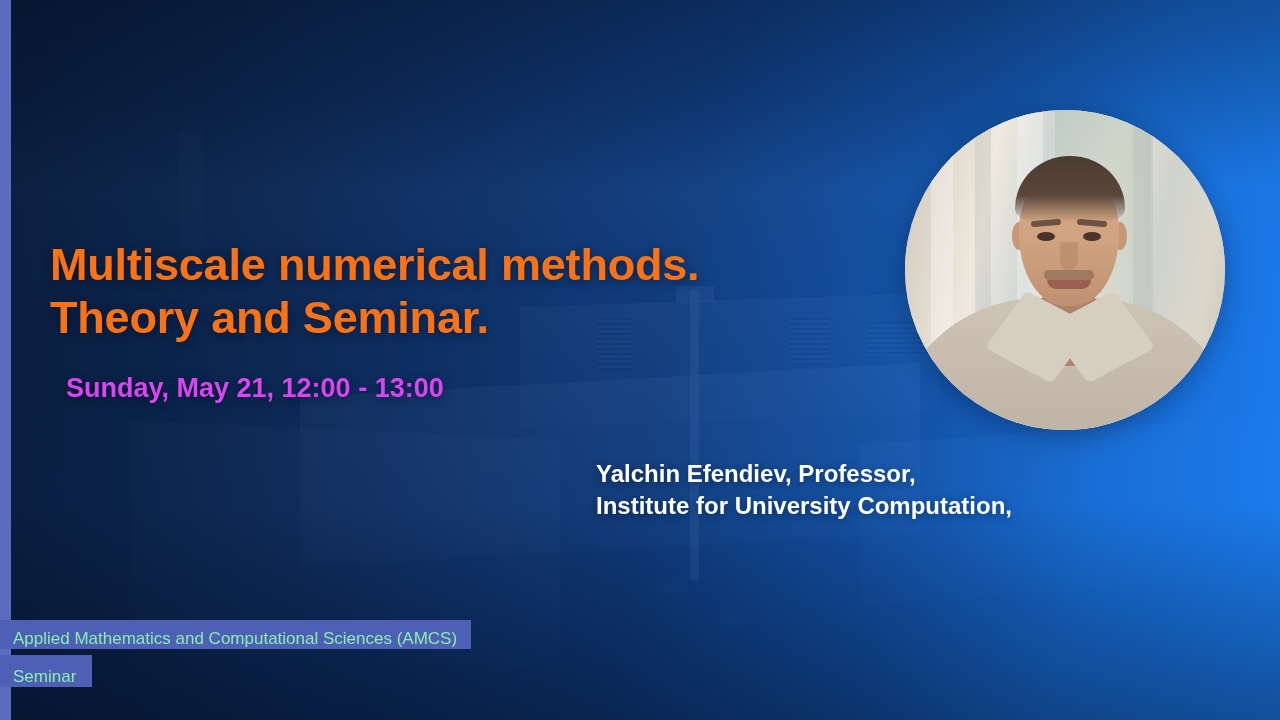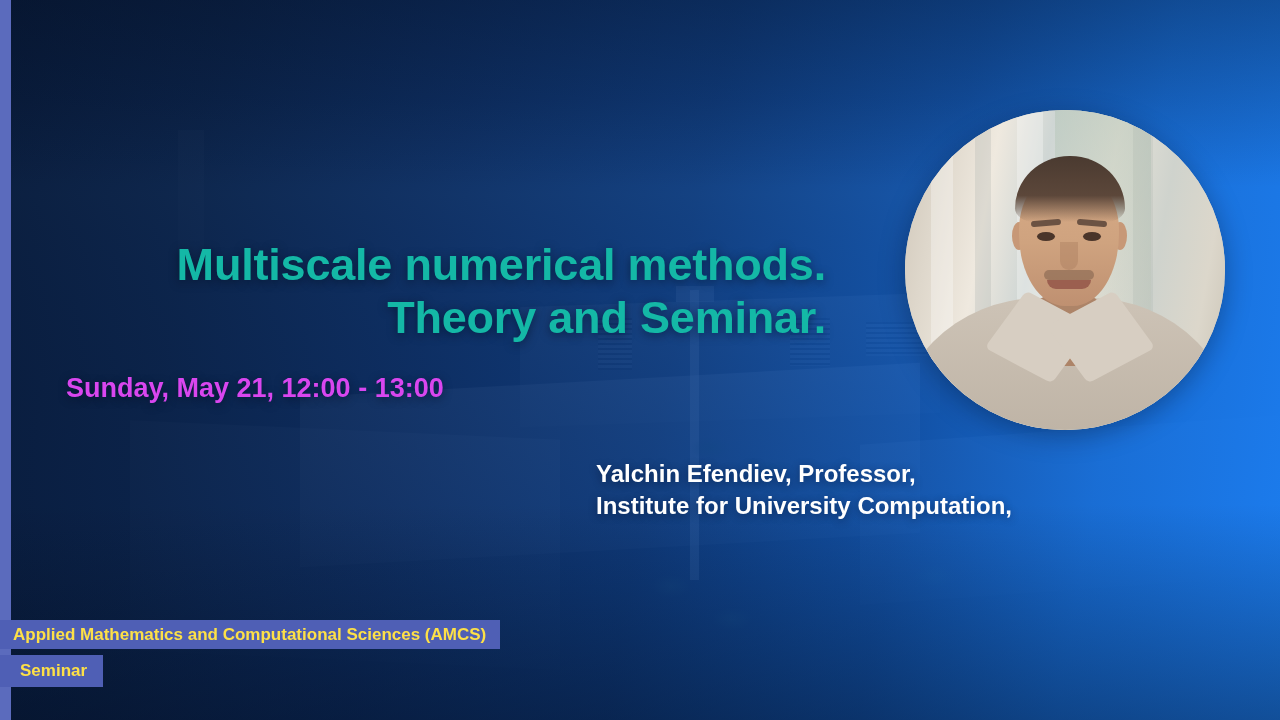--- a/index.html
+++ b/index.html
@@ -131,30 +131,29 @@
     left: 0; top: 0;
     width: 11px; height: 720px;
     background: #5b6bbd;
   }
 
   
   .content { position: absolute; inset: 0; }
 
   .title {
     position: absolute;
-    left: 66px;
+    left: 50px;
     top: 238px;
     width: 760px;
-    color: #14b8a6;
+    color: #f97316;
     font-size: 45px;
     font-weight: bold;
     line-height: 53px;
     letter-spacing: -0.2px;
     text-shadow: 0 2px 10px rgba(3,12,30,0.55);
-    text-align: right;
   }
   .title .ln { display: block; }
 
   .when {
     position: absolute;
     left: 66px;
     top: 370px;
     color: #d946ef;
     font-size: 27px;
     font-weight: bold;
@@ -292,34 +291,34 @@
     position: absolute;
     left: 139px; top: 160px; width: 50px; height: 10px;
     border-radius: 8px;
     background: rgba(110,84,66,0.45);
   }
 
   
   .tag {
     position: absolute;
     background: #4f5fb5;
-    color: #fde047;
-    font-weight: bold;
+    color: #86efac;
+    font-weight: normal;
     white-space: nowrap;
     display: flex;
-    align-items: center;
+    align-items: flex-end;
   }
   .tag-dept {
     left: 0; top: 620px; height: 29px;
     padding: 0 14px 0 13px;
     font-size: 17px;
   }
   .tag-kind {
     left: 0; top: 655px; height: 32px;
-    padding: 0 16px 0 20px;
+    padding: 0 16px 0 13px;
     font-size: 17px;
   }
 </style>
 </head>
 <body>
 
 <div class="slide">
 
   <div class="photo">
     <div class="tower"></div>

